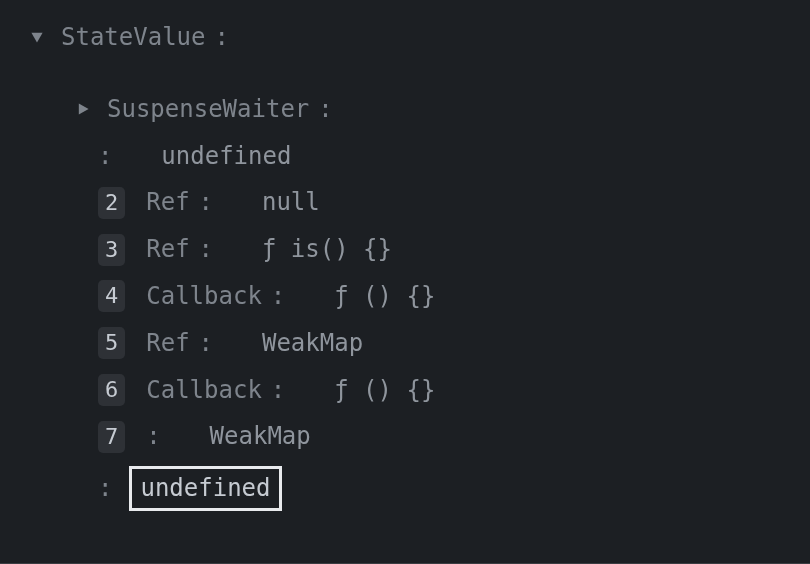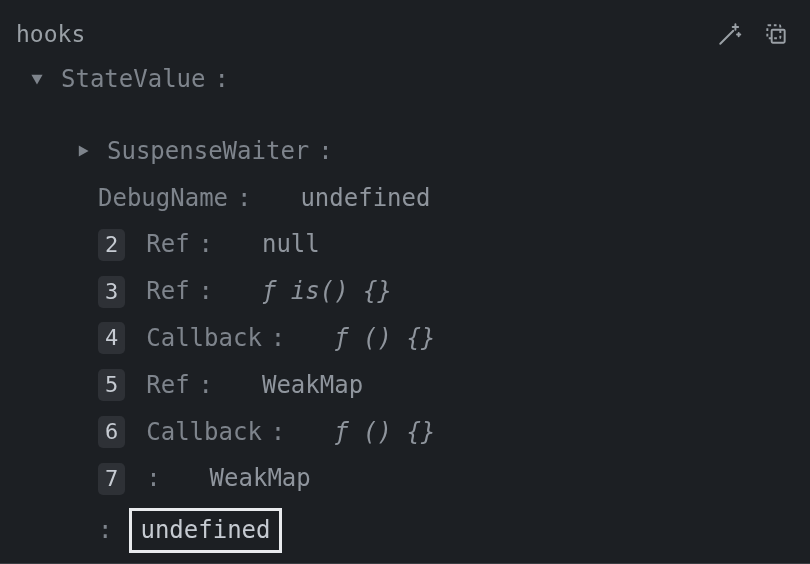--- a/index.html
+++ b/index.html
@@ -76,51 +76,33 @@
       height: 32px;
       padding: 0 7px;
       background: #2e3136;
       border-radius: 5px;
       color: #c6cbd2;
       font-size: 22px;
       margin-right: 12px;
     }
     .key { color: #7e848c; }
     .val { color: #8f959d; margin-left: 2px; }
-    .fn-italic { font-style: italic; }
+    .fn-italic { }
     .selected-box {
       border: 3px solid #e8eaed;
       padding: 2px 8px;
       margin-left: 8px;
       color: #c6cbd2;
     }
   </style>
 </head>
 <body>
 
 <div class="panel">
 
-  <div class="header">
-    <span class="header-title">hooks</span>
-    <div class="header-icons">
-      <span class="icon-btn">
-        <svg width="26" height="26" viewBox="0 0 24 24" fill="none" stroke="#9aa0a6" stroke-width="1.8">
-          <path d="M3 21 L15 9" stroke-linecap="round"></path>
-          <path d="M17 3 L17 8 M14.5 5.5 L19.5 5.5" stroke-linecap="round"></path>
-          <path d="M20 11 L20 14 M18.5 12.5 L21.5 12.5" stroke-linecap="round"></path>
-        </svg>
-      </span>
-      <span class="icon-btn">
-        <svg width="26" height="26" viewBox="0 0 24 24" fill="none" stroke="#9aa0a6" stroke-width="1.8">
-          <rect x="8" y="8" width="12" height="12" rx="1"></rect>
-          <rect x="4" y="4" width="12" height="12" rx="1" stroke-dasharray="2.5 2.5"></rect>
-        </svg>
-      </span>
-    </div>
-  </div>
 
   <div class="tree">
 
     <div class="row indent-0">
       <span class="arrow">
         <svg width="14" height="14" viewBox="0 0 10 10">
             <path d="M1 2 L9 2 L5 9 Z" fill="#7e848c"></path>
           </svg>
       </span>
       <span class="key">StateValue</span>
@@ -131,21 +113,20 @@
       <span class="arrow">
         <svg width="14" height="14" viewBox="0 0 10 10">
             <path d="M2 1 L2 9 L9 5 Z" fill="#7e848c"></path>
           </svg>
       </span>
       <span class="key">SuspenseWaiter</span>
         <span class="key">:</span>
     </div>
 
     <div class="row indent-2">
-      <span class="key">DebugName</span>
         <span class="key">:</span>
       <span>&nbsp;&nbsp;</span>
       <span class="val">undefined</span>
     </div>
 
     <div class="row indent-2">
       <span class="badge">2</span>
       <span class="key">Ref</span>
         <span class="key">:</span>
       <span>&nbsp;&nbsp;</span>

